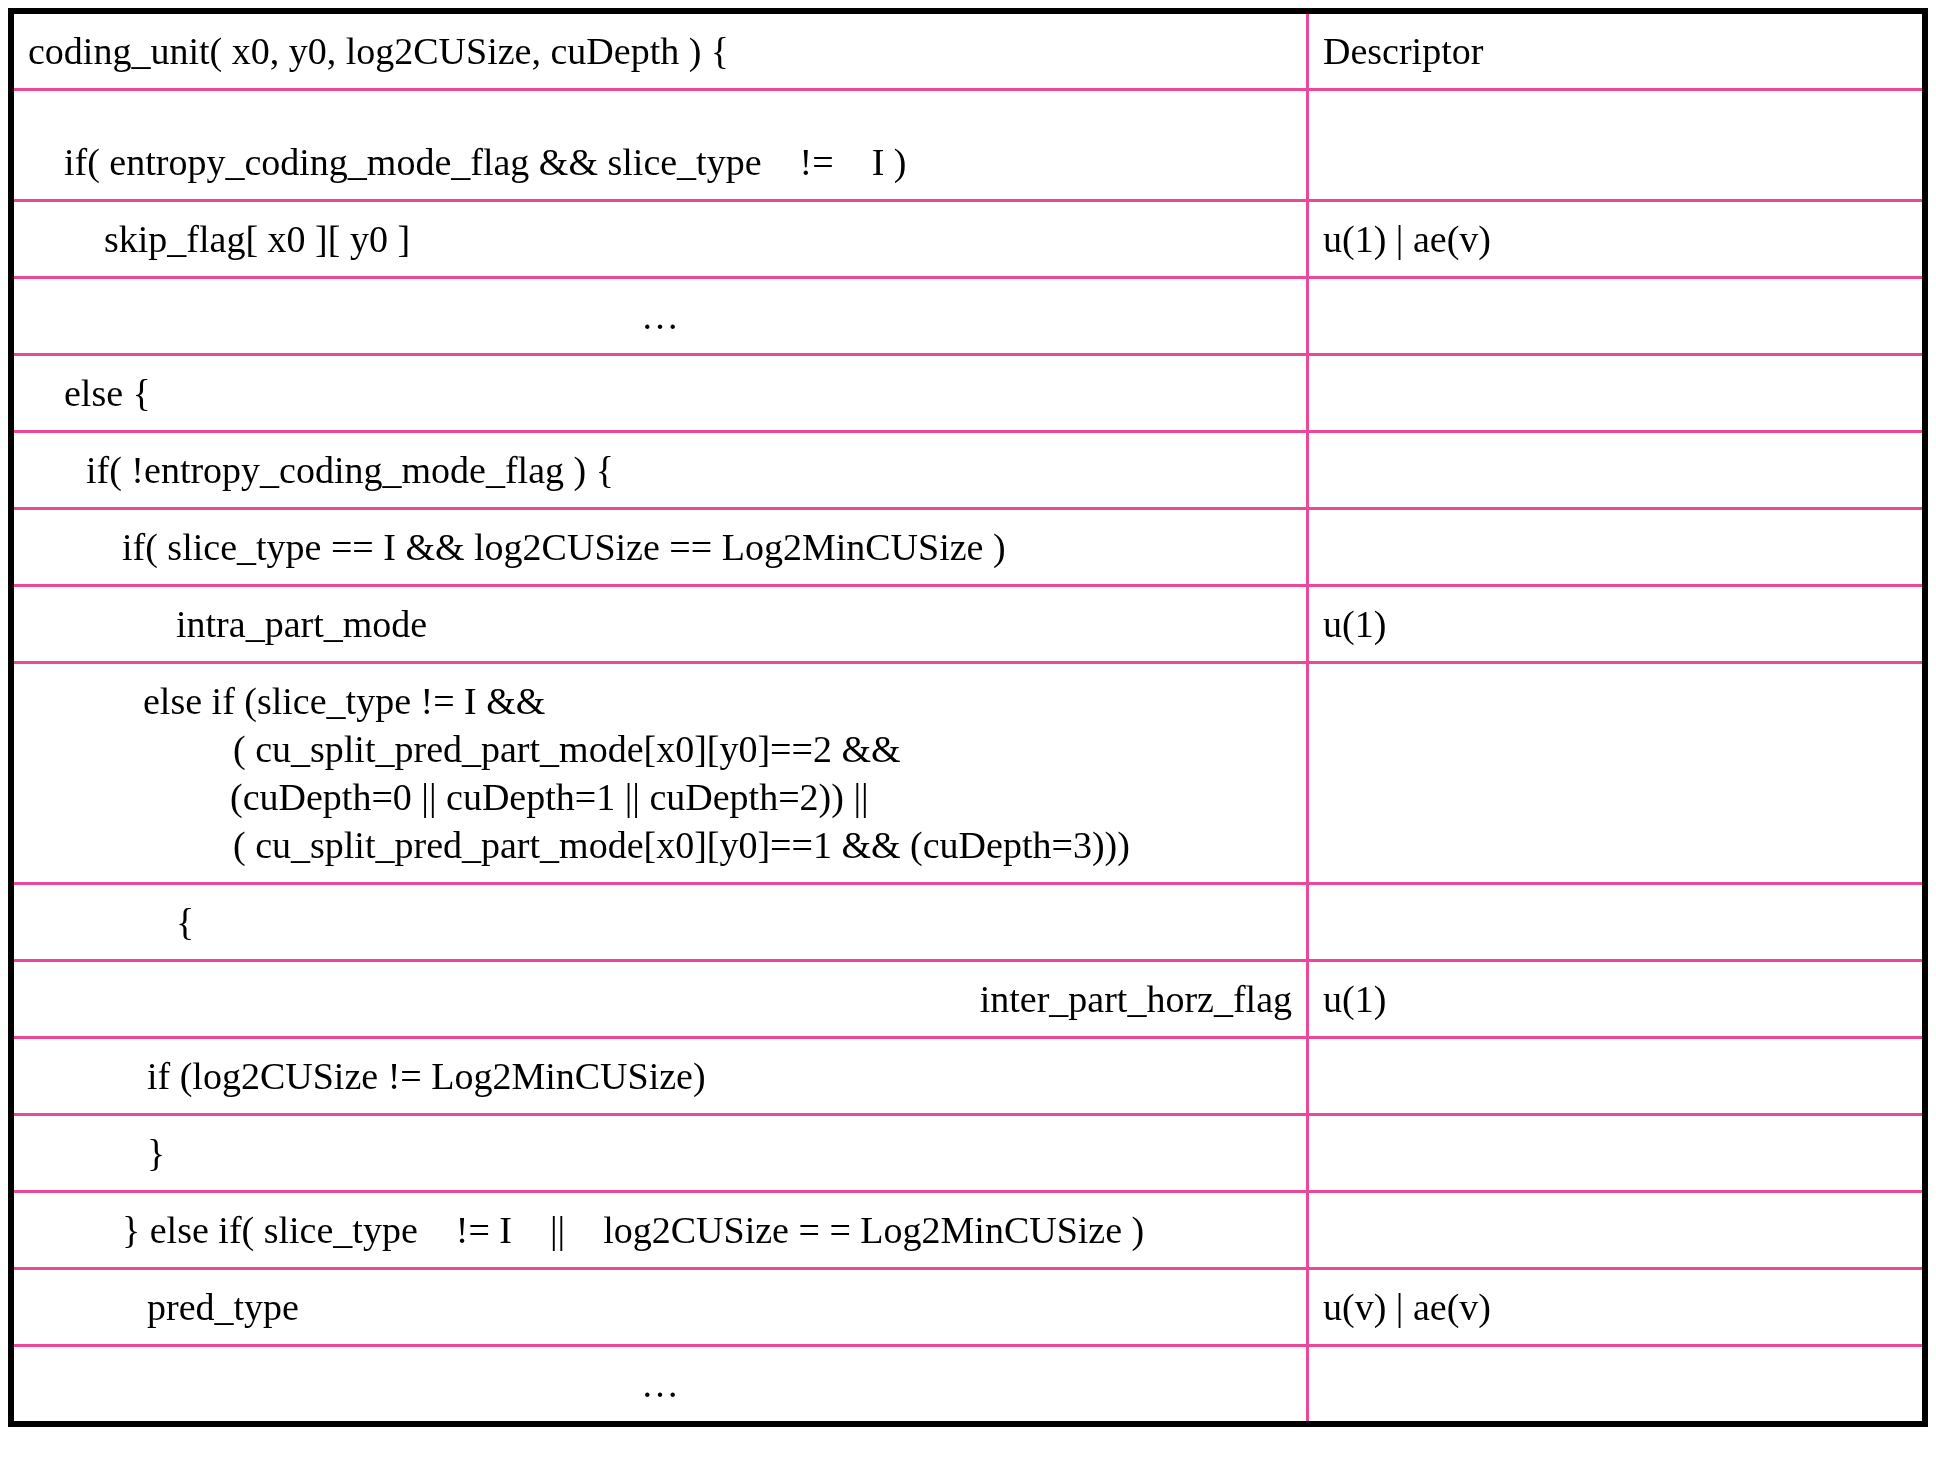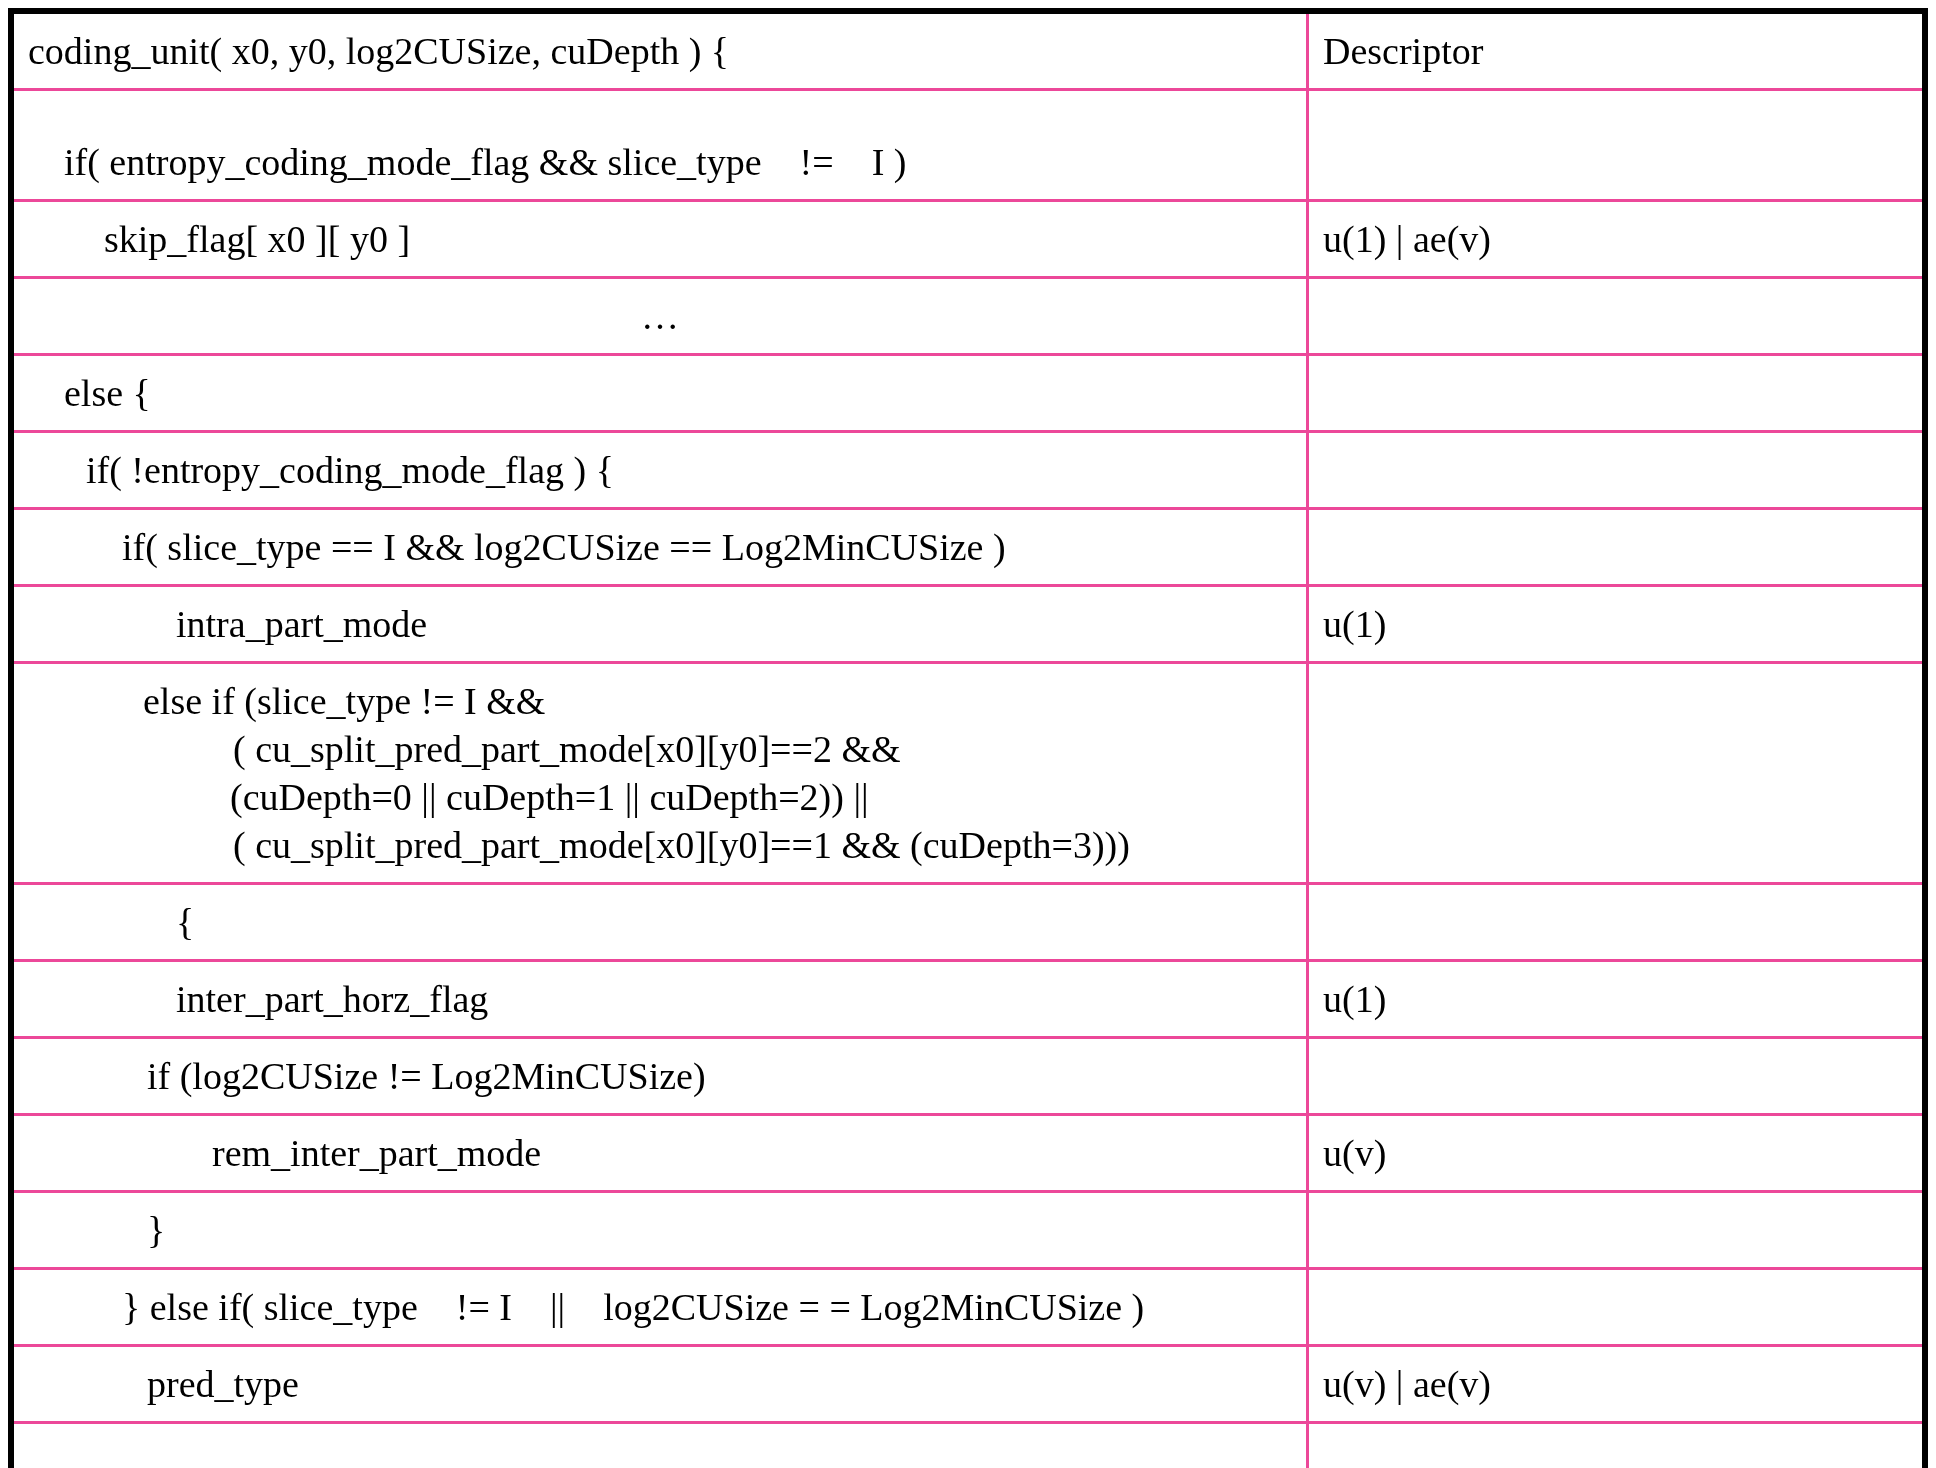--- a/index.html
+++ b/index.html
@@ -89,30 +89,26 @@
         </tr>
         <tr>
           <td><div class="line" style="padding-left: 115px;"><span>else if (slice_type != I &amp;&amp;</span></div><div class="line" style="padding-left: 205px;"><span>( cu_split_pred_part_mode[x0][y0]==2 &amp;&amp;</span></div><div class="line" style="padding-left: 202px;"><span>(cuDepth=0 || cuDepth=1 || cuDepth=2)) ||</span></div><div class="line" style="padding-left: 205px;"><span>( cu_split_pred_part_mode[x0][y0]==1 &amp;&amp; (cuDepth=3)))</span></div></td>
           <td class="desc"></td>
         </tr>
         <tr>
           <td><div class="line" style="padding-left: 148px;"><span>{</span></div></td>
           <td class="desc"></td>
         </tr>
         <tr>
-          <td><div class="line" style="padding-left: 148px;"><span class="b">inter_part_horz_flag</span></div></td>
+          <td><div class="line" style="padding-left: 148px; text-align: right;"><span class="b">inter_part_horz_flag</span></div></td>
           <td class="desc">u(1)</td>
         </tr>
         <tr>
           <td><div class="line" style="padding-left: 119px;"><span>if (log2CUSize != Log2MinCUSize)</span></div></td>
           <td class="desc"></td>
-        </tr>
-        <tr>
-          <td><div class="line" style="padding-left: 184px;"><span class="b">rem_inter_part_mode</span></div></td>
-          <td class="desc">u(v)</td>
         </tr>
         <tr>
           <td><div class="line" style="padding-left: 119px;"><span>}</span></div></td>
           <td class="desc"></td>
         </tr>
         <tr>
           <td><div class="line" style="padding-left: 94px;"><span>} else if( slice_type    != I    ||    log2CUSize = = Log2MinCUSize )</span></div></td>
           <td class="desc"></td>
         </tr>
         <tr>

